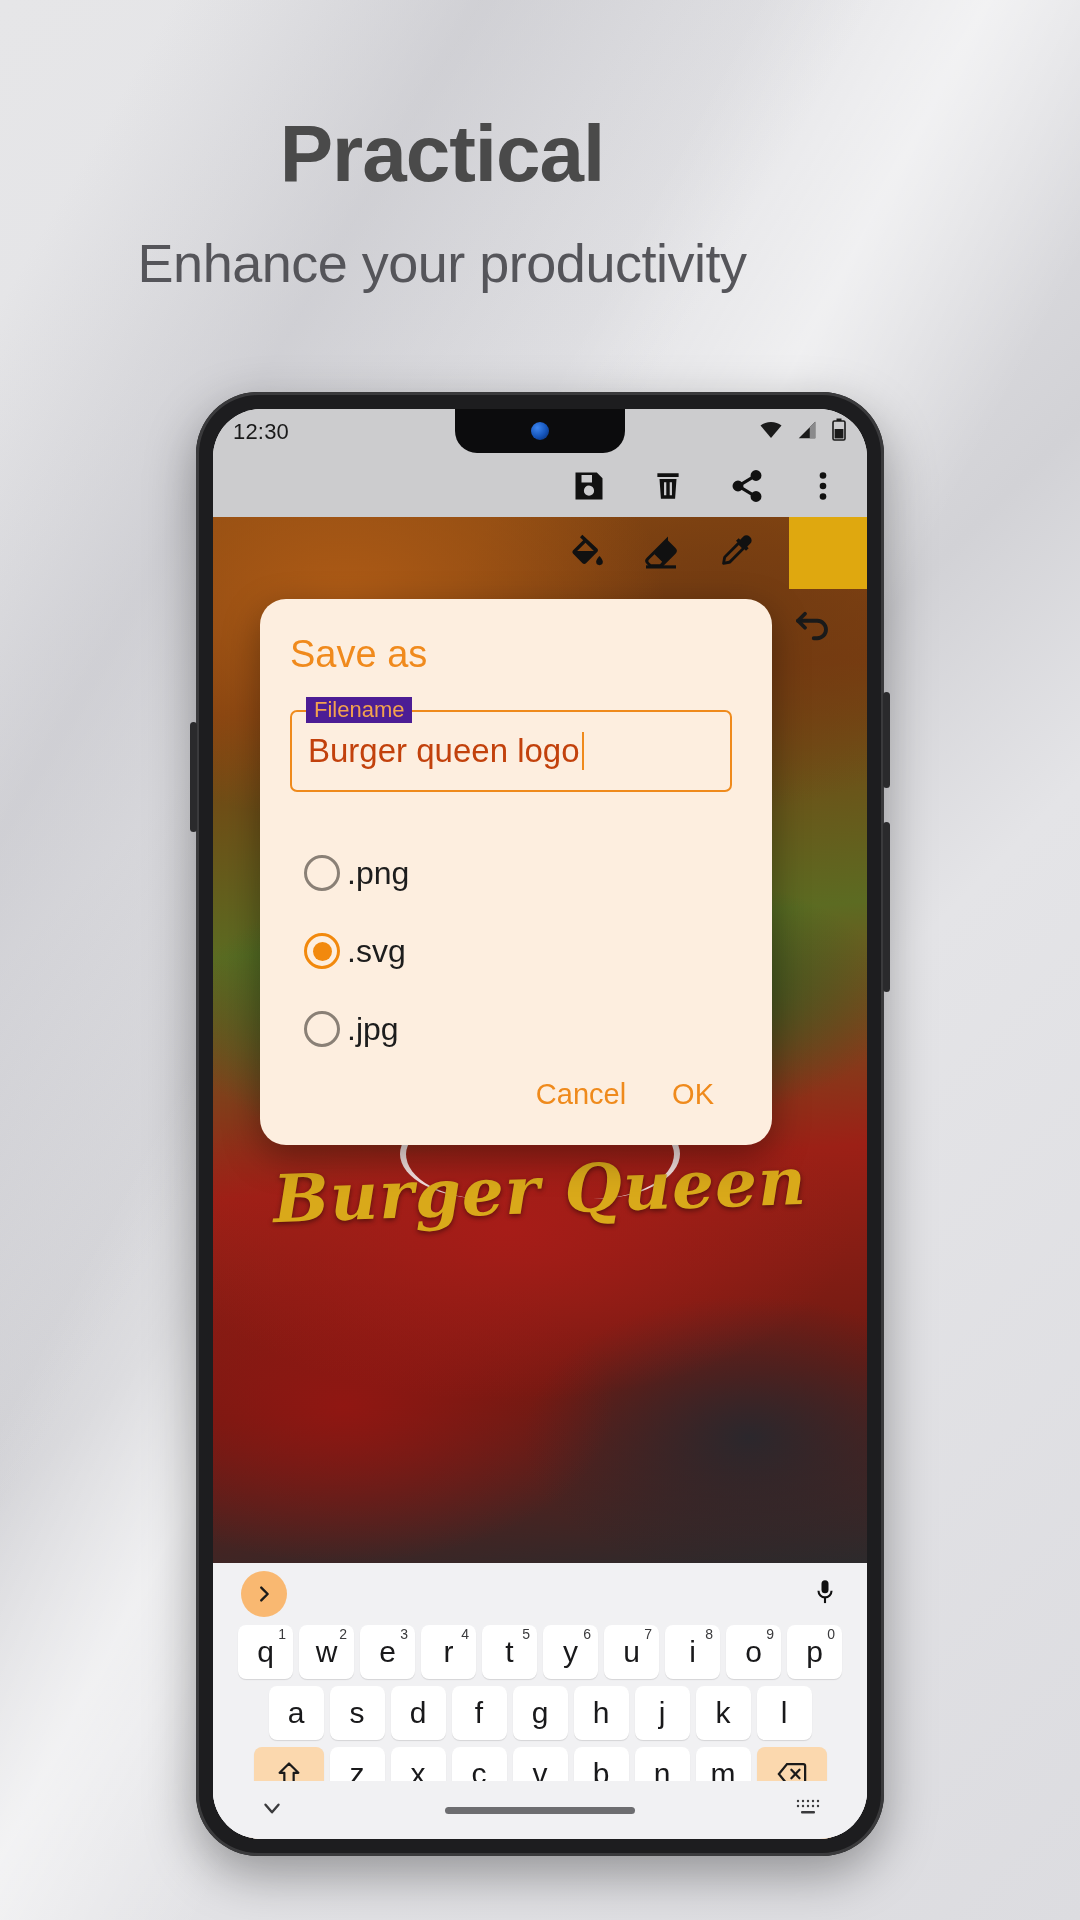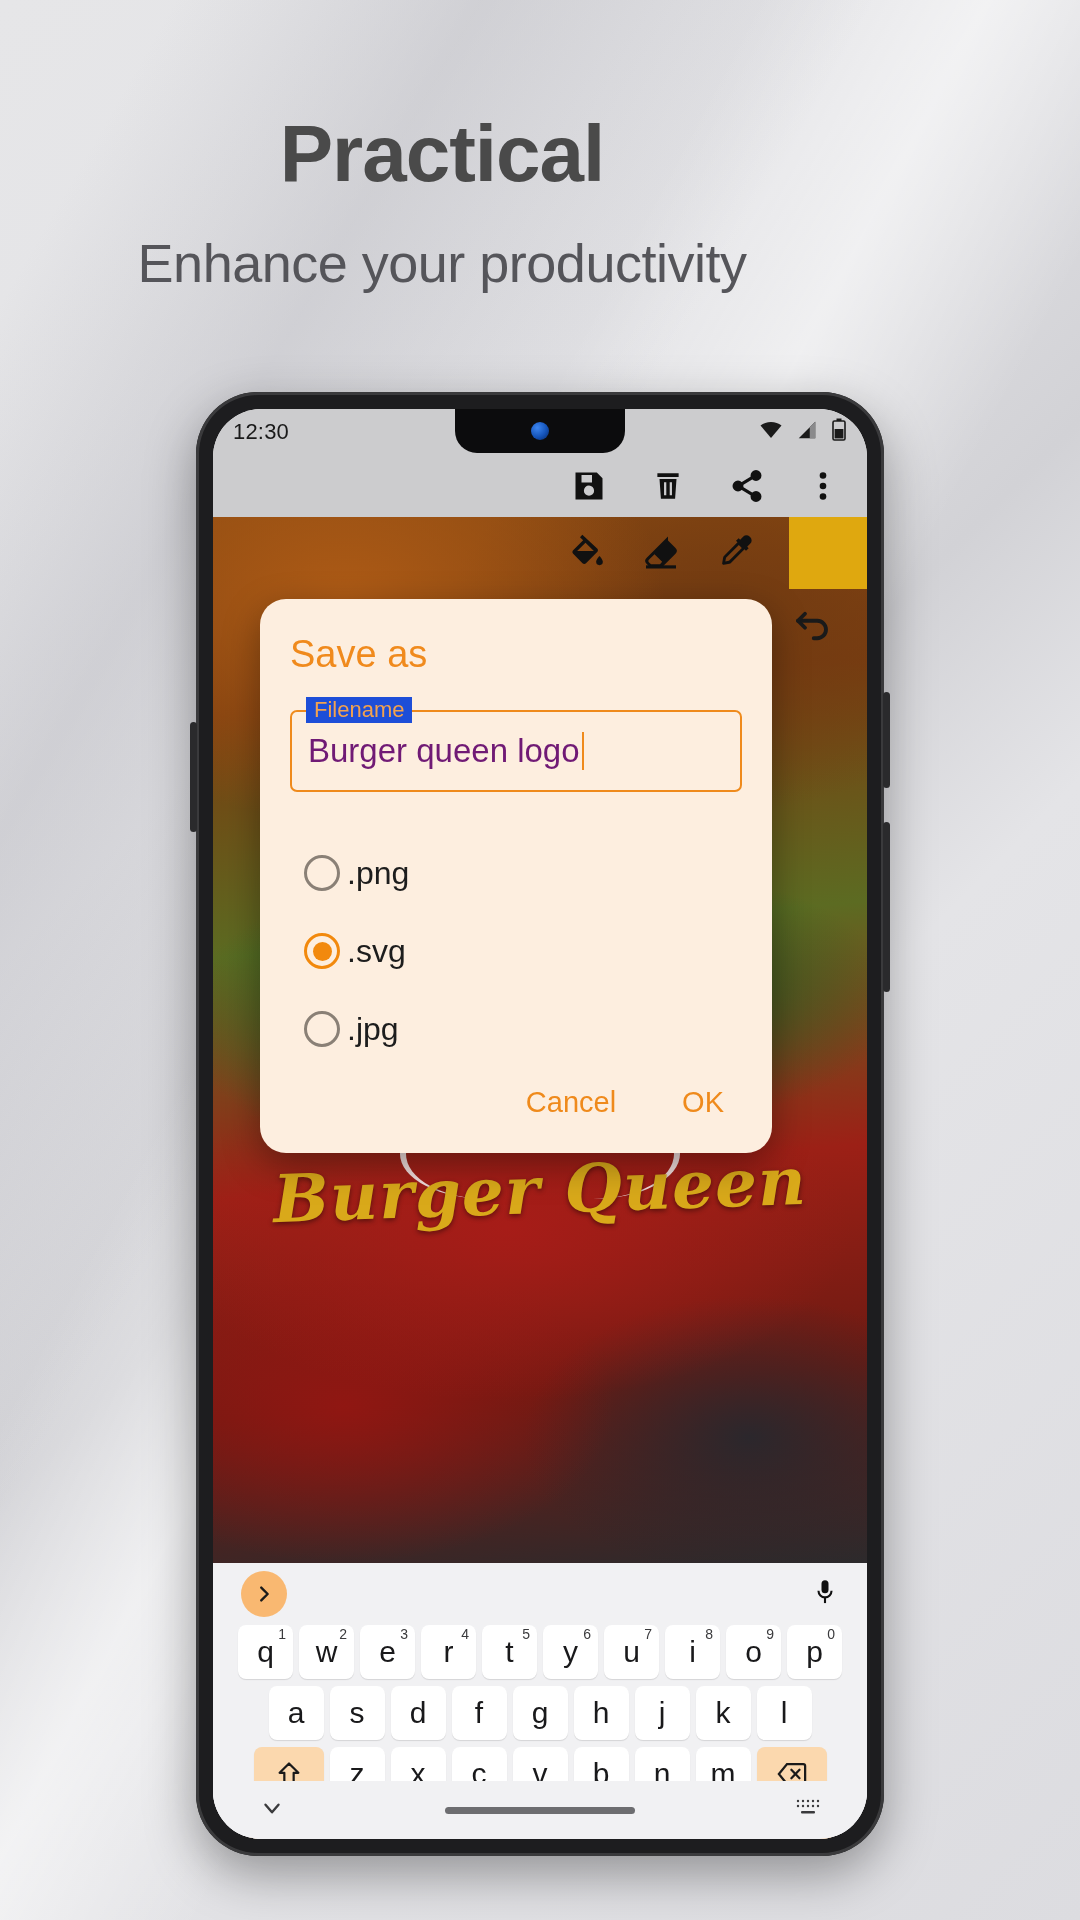--- a/index.html
+++ b/index.html
@@ -118,49 +118,49 @@
     font-family:"DejaVu Serif", serif;
     font-style:italic; font-weight:bold;
     font-size:66px; color:#d9a91a; letter-spacing:1px;
     text-shadow:0 2px 5px rgba(0,0,0,.45);
     transform:rotate(-2deg);
   }
 
   
   .dialog{
     position:absolute; left:47px; top:190px; width:512px; z-index:25;
-    background:#fdeedf; border-radius:26px; padding:34px 30px 18px 30px;
+    background:#fdeedf; border-radius:26px; padding:34px 40px 18px 30px;
     box-shadow:0 12px 36px rgba(0,0,0,.35);
   }
   .dlg-title{ font-size:38px; color:#f08a1d; margin-bottom:34px; }
   .field{
     position:relative; border:2.5px solid #ef8a1c; border-radius:7px;
     height:82px; display:flex; align-items:center; padding:0 16px;
   }
   .field-label{
-    position:absolute; top:-15px; left:14px; background:#1d4ed8; padding:0 8px;
+    position:absolute; top:-15px; left:14px; background:#4c1d95; padding:0 8px;
     font-size:22px; color:#f3a24e;
   }
-  .field-value{ font-size:33px; color:#701a75; }
+  .field-value{ font-size:33px; color:#c2410c; }
   .caret{
     display:inline-block; width:2.5px; height:38px; background:#ef8a1c; margin-left:2px;
     vertical-align:-8px;
   }
   .radios{ margin-top:42px; }
   .radio-row{ display:flex; align-items:center; height:78px; }
   .radio{
     width:36px; height:36px; border-radius:50%; border:3.5px solid #8a8076; margin-left:14px;
     display:flex; align-items:center; justify-content:center; flex:0 0 auto;
   }
   .radio.sel{ border-color:#f2890d; }
   .radio.sel .dot{ width:19px; height:19px; border-radius:50%; background:#f2890d; }
   .radio-label{ margin-left:7px; font-size:32px; color:#1d1d1d; }
   .dlg-actions{
-    display:flex; justify-content:flex-end; align-items:center; gap:66px;
-    margin-top:18px; padding-right:18px; padding-bottom:16px;
+    display:flex; justify-content:flex-end; align-items:center; gap:46px;
+    margin-top:10px; padding-right:18px; padding-bottom:16px;
   }
   .dlg-btn{ font-size:29px; color:#ef8a1c; background:none; border:none; cursor:pointer;
             font-family:"Liberation Sans", sans-serif; }
 
   
   .keyboard{
     position:absolute; top:1154px; left:0; width:100%; height:276px;
     background:#f1f1f3; z-index:22;
   }
   .kb-suggest{

